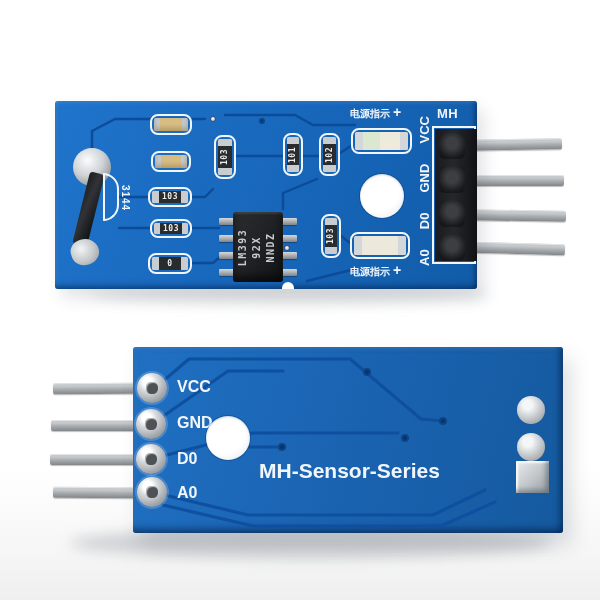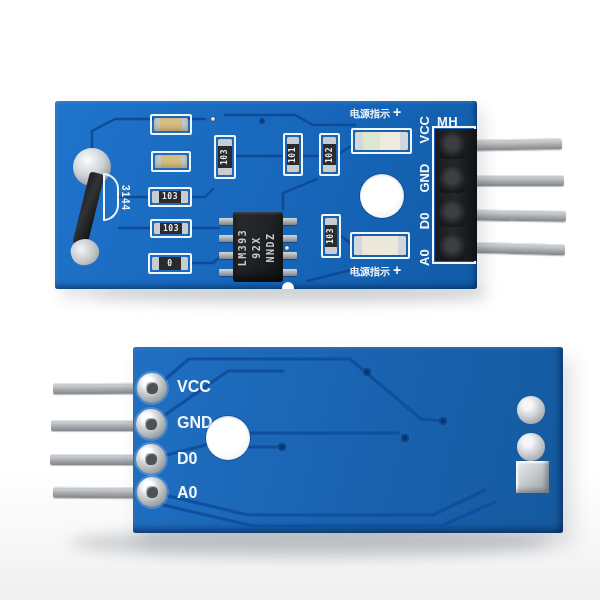--- a/index.html
+++ b/index.html
@@ -20,21 +20,21 @@
                     inset -4px 0 5px -2px rgba(5,30,70,.5), inset 0 3px 4px -2px rgba(150,200,255,.3),
                     7px 9px 16px rgba(60,70,90,.15);}
   .back{background:linear-gradient(105deg,var(--pcb-blue-back-light),var(--pcb-blue-back) 50%,#155a9f);
         box-shadow:inset 0 -6px 8px -3px rgba(5,30,70,.7), inset -5px 0 6px -2px rgba(5,30,70,.5),
                    inset 4px 0 5px -2px rgba(120,180,240,.22), inset 0 3px 4px -2px rgba(150,200,255,.3),
                    8px 12px 20px rgba(60,70,90,.18);}
   .traces{position:absolute;left:0;top:0;pointer-events:none;}
   .pin{position:absolute;z-index:1;border-radius:2px;
        background:linear-gradient(180deg,#c6c9cb 0 28%,#a9adb0 55%,#82868a);
        box-shadow:0 1px 1px rgba(0,0,0,.25), inset 0 1px 0 rgba(255,255,255,.5);}
-  .bracket{position:absolute;border:2.5px solid var(--silkscreen);border-radius:2px;padding:2px;box-sizing:border-box;
+  .bracket{position:absolute;border:2.5px solid var(--silkscreen);border-radius:8px;padding:2px;box-sizing:border-box;
            display:flex;align-items:center;justify-content:flex-start;}
   .smd{width:100%;height:100%;border-radius:1.5px;display:flex;align-items:center;justify-content:center;overflow:hidden;}
   .res-h{background:linear-gradient(90deg,#c9cdd0 0 19%,#2a2b2d 19% 81%,#c9cdd0 81%);}
   .res-v{background:linear-gradient(180deg,#c9cdd0 0 19%,#2a2b2d 19% 81%,#c9cdd0 81%);}
   .tan{background:linear-gradient(90deg,#c4c8ca 0 18%,var(--smd-tan) 18% 82%,#c4c8ca 82%);box-shadow:inset 0 -3px 4px rgba(120,90,30,.35);}
   .led{background:linear-gradient(90deg,#d3d7d9 0 15%,var(--led-body) 15% 85%,#d3d7d9 85%);}
   .led.green{background:linear-gradient(90deg,#d3d7d9 0 15%,#d9e8cf 15% 48%,#efebdc 48% 85%,#d3d7d9 85%);}
   .res-label{font-weight:bold;font-size:8px;line-height:8px;color:#e9ebed;letter-spacing:.5px;font-family:"DejaVu Sans Mono",monospace;}
   .rot-90{transform:rotate(-90deg);}
   .silk{color:var(--silkscreen);font-weight:bold;position:absolute;white-space:nowrap;}
@@ -174,21 +174,21 @@
         <div class="smd led"></div>
       </div>
     <div class="silk" style="left:295px;top:164px;font-size:10px;display:flex;align-items:flex-start;gap:3px;">
       <span>电源指示</span>
         <span style="font-size:14px;line-height:10px;">+</span>
     </div>
 
     <div class="hole" style="left:305px;top:73px;width:44px;height:44px;"></div>
     <div class="abs" style="left:227px;top:181px;width:12px;height:12px;border-radius:50%;background:#fff;"></div>
 
-    <div class="silk" style="left:382px;top:5px;font-size:13px;letter-spacing:.5px;margin-top:8px;">MH</div>
+    <div class="silk" style="left:382px;top:5px;font-size:13px;letter-spacing:.5px;">MH</div>
     <div class="silk" style="left:294px;top:83px;width:150px;height:14px;transform:rotate(-90deg);display:flex;justify-content:space-between;font-size:13px;">
       <span>A0</span>
       <span>D0</span>
       <span>GND</span>
       <span>VCC</span>
     </div>
     <div class="abs" style="left:377px;top:25px;width:44px;height:138px;border:2px solid var(--silkscreen);box-sizing:border-box;"></div>
     <div class="abs" style="left:380px;top:28px;width:42px;height:132px;background:linear-gradient(90deg,#1a1b1e,#25272b 45%,#101114);">
       <div class="bump" style="left:4px;top:3px;"></div>
       <div class="bump" style="left:4px;top:37px;"></div>
@@ -219,19 +219,20 @@
     <div class="joint" style="left:3px;top:97px;width:30px;height:30px;"></div>
     <div class="joint" style="left:4px;top:130px;width:30px;height:30px;"></div>
 
     <div class="silk" style="left:44px;top:31px;font-size:16px;">VCC</div>
     <div class="silk" style="left:44px;top:67px;font-size:16px;">GND</div>
     <div class="silk" style="left:44px;top:103px;font-size:16px;">D0</div>
     <div class="silk" style="left:44px;top:137px;font-size:16px;">A0</div>
 
     <div class="hole" style="left:73px;top:69px;width:44px;height:44px;"></div>
 
+    <div class="silk" style="left:126px;top:112px;font-size:21px;letter-spacing:0;">MH-Sensor-Series</div>
 
     <div class="pad-round" style="left:384px;top:49px;width:28px;height:28px;"></div>
     <div class="pad-round" style="left:384px;top:86px;width:28px;height:28px;"></div>
     <div class="pad-square" style="left:383px;top:114px;width:33px;height:32px;"></div>
   </div>
 
 </div>
 
 </body></html>

